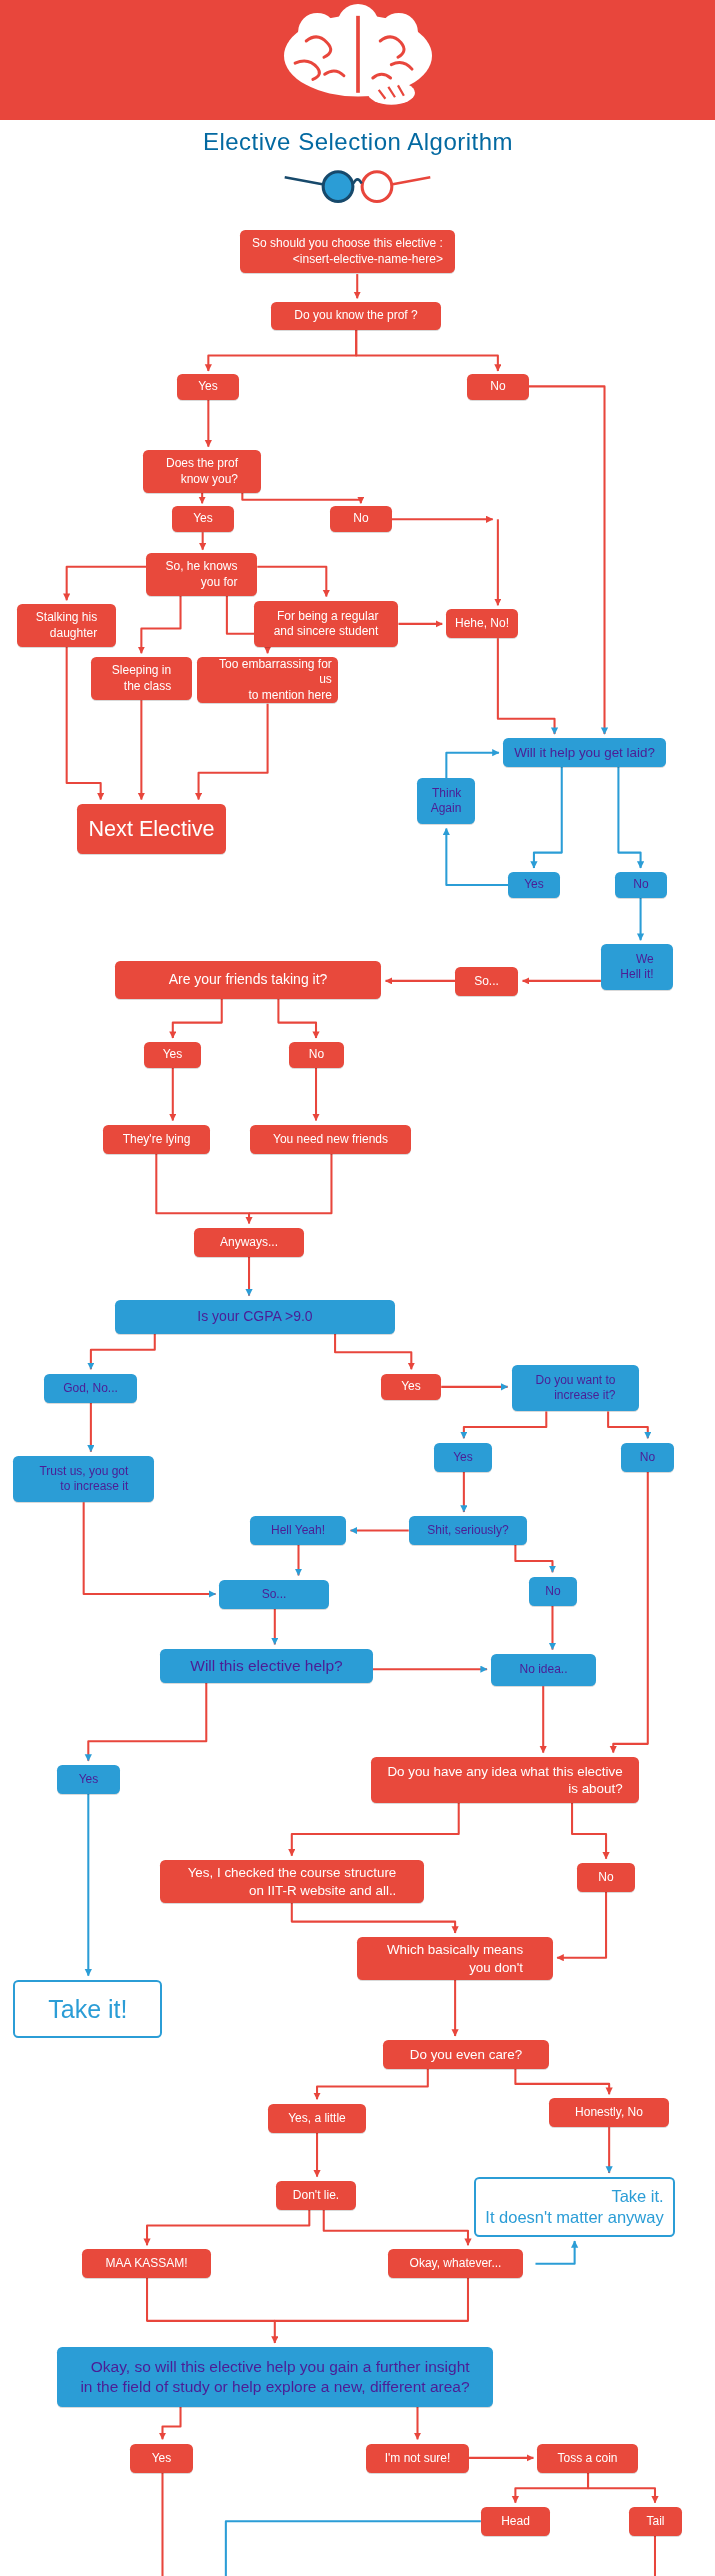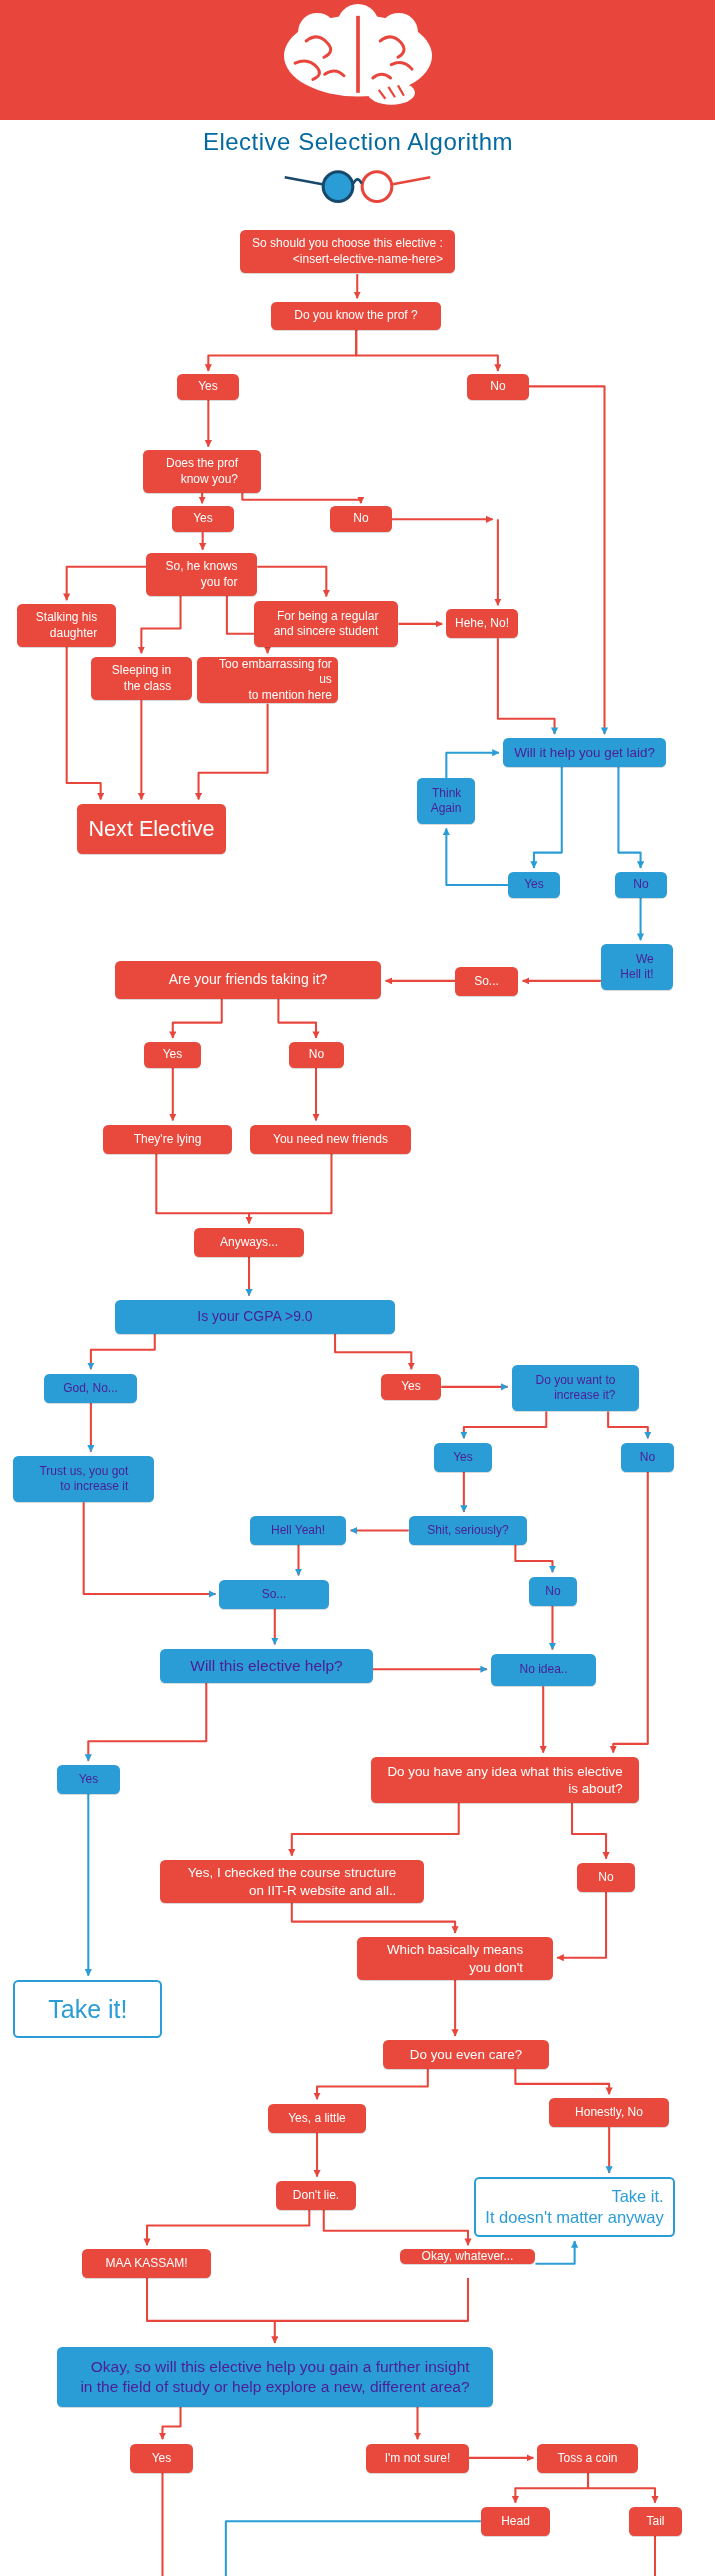--- a/index.html
+++ b/index.html
@@ -165,21 +165,21 @@
   <div class="node blue sz1" style="left:417px;top:778px;width:58px;height:46px">Think
 Again</div>
   <div class="node blue sz1" style="left:508px;top:872px;width:52px;height:26px">Yes</div>
   <div class="node blue sz1" style="left:615px;top:872px;width:52px;height:26px">No</div>
   <div class="node blue sz1" style="left:601px;top:944px;width:72px;height:46px">We
 Hell it!</div>
   <div class="node red sz3" style="left:115px;top:961px;width:266px;height:38px">Are your friends taking it?</div>
   <div class="node red sz1" style="left:455px;top:967px;width:63px;height:29px">So...</div>
   <div class="node red sz1" style="left:144px;top:1042px;width:57px;height:26px">Yes</div>
   <div class="node red sz1" style="left:289px;top:1042px;width:55px;height:26px">No</div>
-  <div class="node red sz1" style="left:103px;top:1125px;width:129px;height:29px">They're lying</div>
+  <div class="node red sz1" style="left:103px;top:1125px;width:107px;height:29px">They're lying</div>
   <div class="node red sz1" style="left:250px;top:1125px;width:161px;height:29px">You need new friends</div>
   <div class="node red sz1" style="left:194px;top:1228px;width:110px;height:29px">Anyways...</div>
   <div class="node blue sz3" style="left:115px;top:1300px;width:280px;height:34px">Is your CGPA &gt;9.0</div>
   <div class="node blue sz1" style="left:44px;top:1374px;width:93px;height:29px">God, No...</div>
   <div class="node red sz1" style="left:381px;top:1374px;width:60px;height:26px">Yes</div>
   <div class="node blue sz1" style="left:512px;top:1365px;width:127px;height:46px">Do you want to
 increase it?</div>
   <div class="node blue sz1" style="left:13.4px;top:1456px;width:141px;height:46px">Trust us, you got
 to increase it</div>
   <div class="node blue sz1" style="left:434px;top:1443px;width:58px;height:29px">Yes</div>
@@ -199,21 +199,21 @@
   <div class="node red sz26" style="left:357px;top:1937px;width:196px;height:43px">Which basically means
 you don't</div>
   <div class="node outline sz44" style="left:13.4px;top:1980px;width:149px;height:58px">Take it!</div>
   <div class="node red sz26" style="left:383px;top:2040px;width:166px;height:29px">Do you even care?</div>
   <div class="node red sz1" style="left:268px;top:2104px;width:98px;height:29px">Yes, a little</div>
   <div class="node red sz1" style="left:549px;top:2098px;width:120px;height:29px">Honestly, No</div>
   <div class="node red sz1" style="left:276px;top:2181px;width:80px;height:29px">Don't lie.</div>
   <div class="node outline sz32" style="left:474px;top:2177px;width:201px;height:60px">Take it.
 It doesn't matter anyway</div>
   <div class="node red sz1" style="left:82px;top:2249px;width:129px;height:29px">MAA KASSAM!</div>
-  <div class="node red sz1" style="left:400px;top:2249px;width:135px;height:15px">Okay, whatever...</div>
+  <div class="node red sz1" style="left:388px;top:2249px;width:135px;height:29px">Okay, whatever...</div>
   <div class="node blue sz2" style="left:57px;top:2347px;width:436px;height:60px">Okay, so will this elective help you gain a further insight
 in the field of study or help explore a new, different area?</div>
   <div class="node red sz1" style="left:130px;top:2444px;width:63px;height:29px">Yes</div>
   <div class="node red sz1" style="left:366px;top:2444px;width:103px;height:29px">I'm not sure!</div>
   <div class="node red sz1" style="left:537px;top:2444px;width:101px;height:29px">Toss a coin</div>
   <div class="node red sz1" style="left:481px;top:2507px;width:69px;height:29px">Head</div>
   <div class="node red sz1" style="left:629px;top:2507px;width:53px;height:29px">Tail</div>
 
 </div>
 

